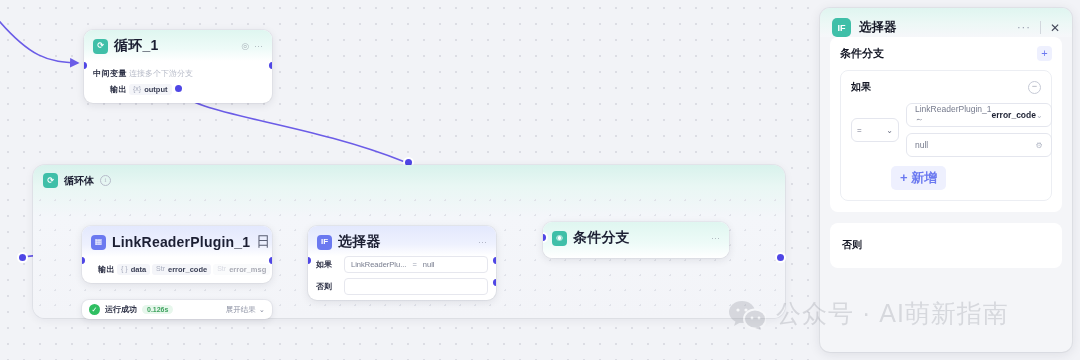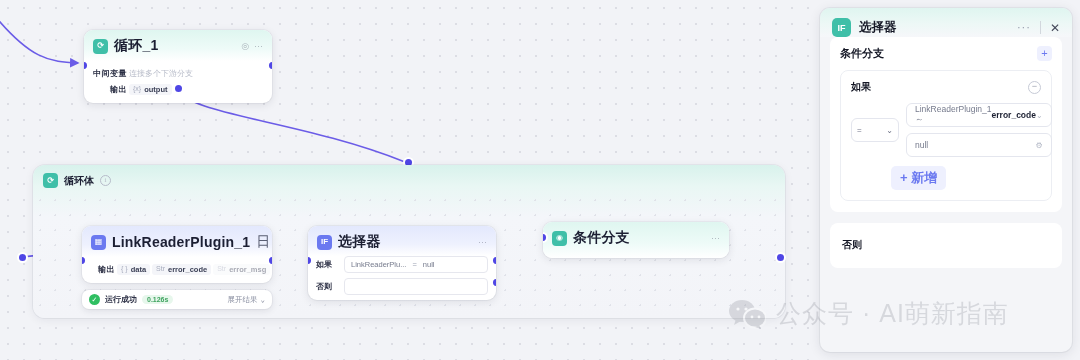--- a/index.html
+++ b/index.html
@@ -98,21 +98,21 @@
     padding:4px 7px;
   }
   .ok-dot{
     width:11px;height:11px;border-radius:50%;background:#2fbf62;color:#fff;
     font-size:7px;line-height:11px;text-align:center;flex:0 0 auto;
   }
   .status-text{font-size:8px;color:#2b2f44;font-weight:bold;}
   .time-badge{
     font-size:7px;color:#3fa35f;background:#e7f7ec;border-radius:7px;padding:1px 5px;font-weight:bold;
   }
-  .expand{margin-left:auto;font-size:7.5px;color:#8a8fa1;display:flex;align-items:center;gap:3px;font-family:Liberation Mono, monospace;}
+  .expand{margin-left:auto;font-size:7.5px;color:#8a8fa1;display:flex;align-items:center;gap:3px;}
 
   
   .sel-node{
     position:absolute;background:#fff;border-radius:9px;
     box-shadow:0 2px 9px rgba(28,31,51,.10), 0 0 0 1px rgba(28,31,51,.05);
     overflow:hidden;
   }
   .sel-row{display:flex;align-items:center;gap:6px;padding:0 8px 5px 8px;}
   .sel-label{font-size:8px;color:#2b2f44;font-weight:bold;width:22px;flex:0 0 auto;}
   .sel-field{
@@ -182,21 +182,21 @@
     background:#eef0fe;color:#6b79f0;font-size:13px;font-weight:bold;
     border-radius:5px;padding:3px 9px;cursor:pointer;width:max-content;
   }
   .else-card{
     margin:11px 10px 0 10px;background:#fff;border-radius:8px;padding:11px 12px 16px 12px;
   }
   .else-title{font-size:10px;color:#141725;font-weight:bold;}
 
   
   .watermark{
-    position:absolute;left:728px;top:297px;display:flex;align-items:center;gap:10px;
+    position:absolute;left:728px;top:297px;display:flex;align-items:flex-end;gap:10px;
     opacity:.28;pointer-events:none;
   }
   .wm-text{font-size:25px;color:#8c8f99;letter-spacing:1px;white-space:nowrap;}
 </style>
 </head>
 <body>
 
 <div class="canvas">
 
   <svg class="edges" viewBox="0 0 820 360">
@@ -284,21 +284,21 @@
           <span class="t">Str</span>
           <span>error_msg</span>
         </span>
 
       </div>
     </div>
     <span class="port" style="left:-4px;top:31px;"></span>
     <span class="port" style="right:-4px;top:31px;"></span>
   </div>
 
-  <div class="status-bar" style="left:82px;top:290px;width:176px;">
+  <div class="status-bar" style="left:82px;top:300px;width:176px;">
     <span class="ok-dot">✓</span>
     <span class="status-text">运行成功</span>
     <span class="time-badge">0.126s</span>
     <span class="expand">
       <span>展开结果</span>
       <span>⌄</span>
     </span>
   </div>
 
   <div class="sel-node" style="left:308px;top:226px;width:188px;">

